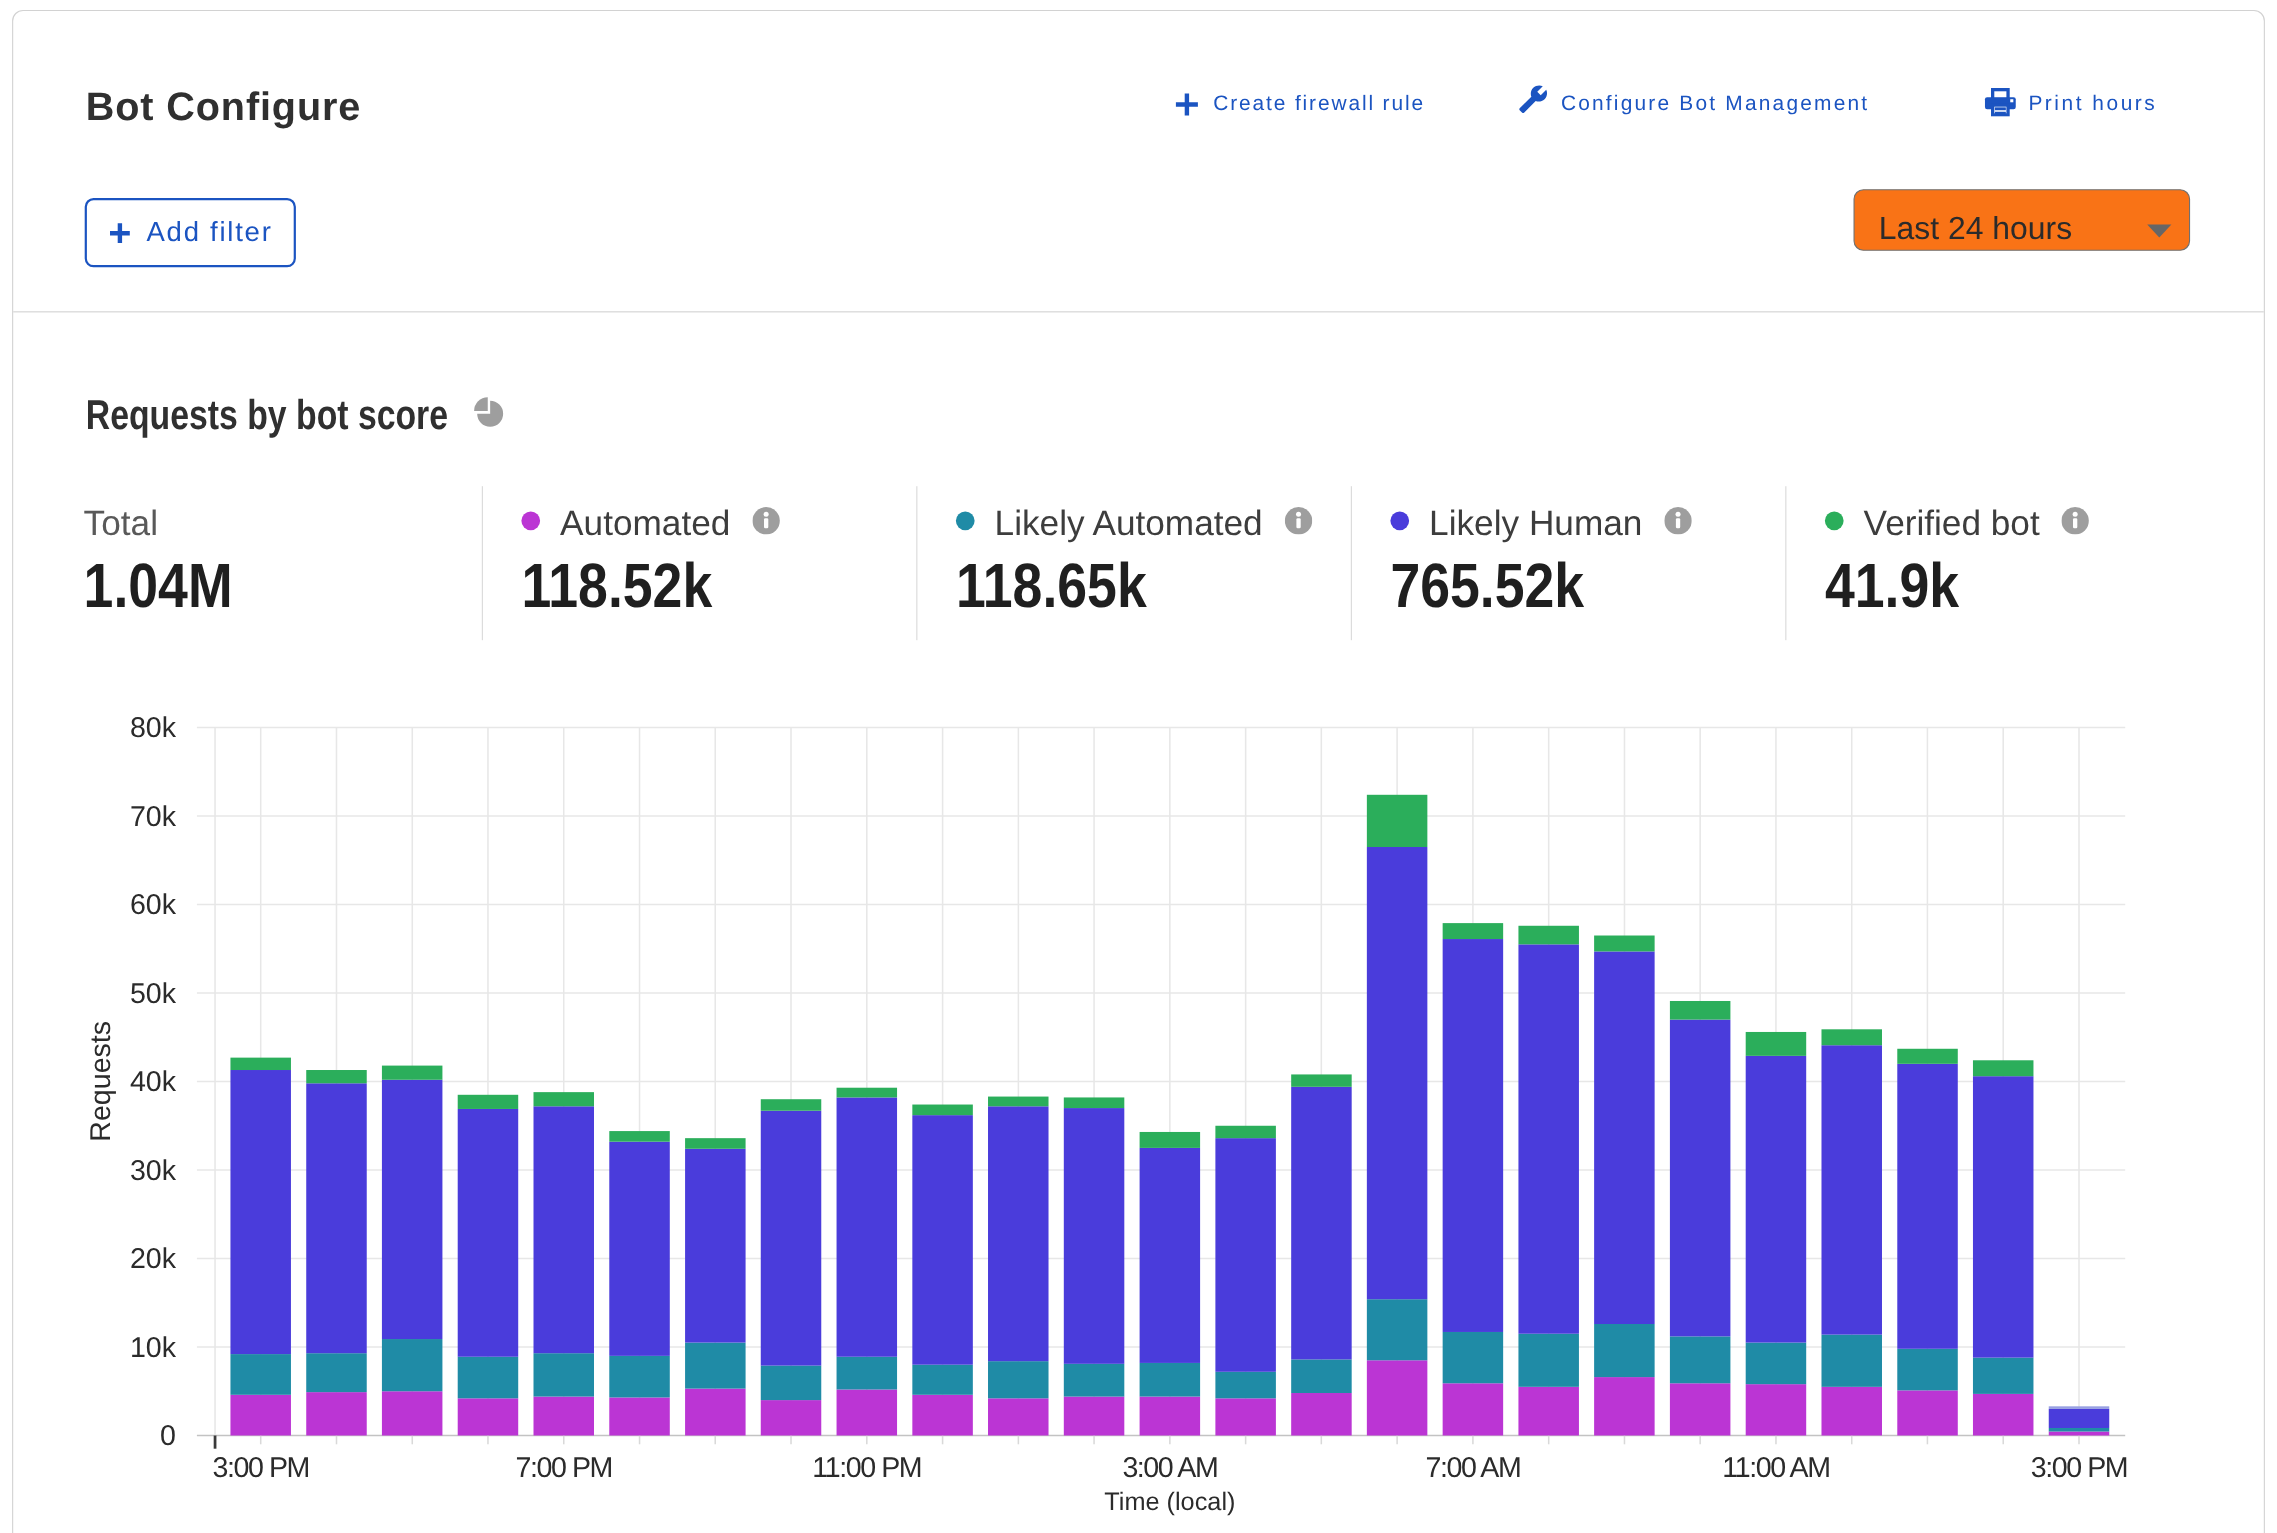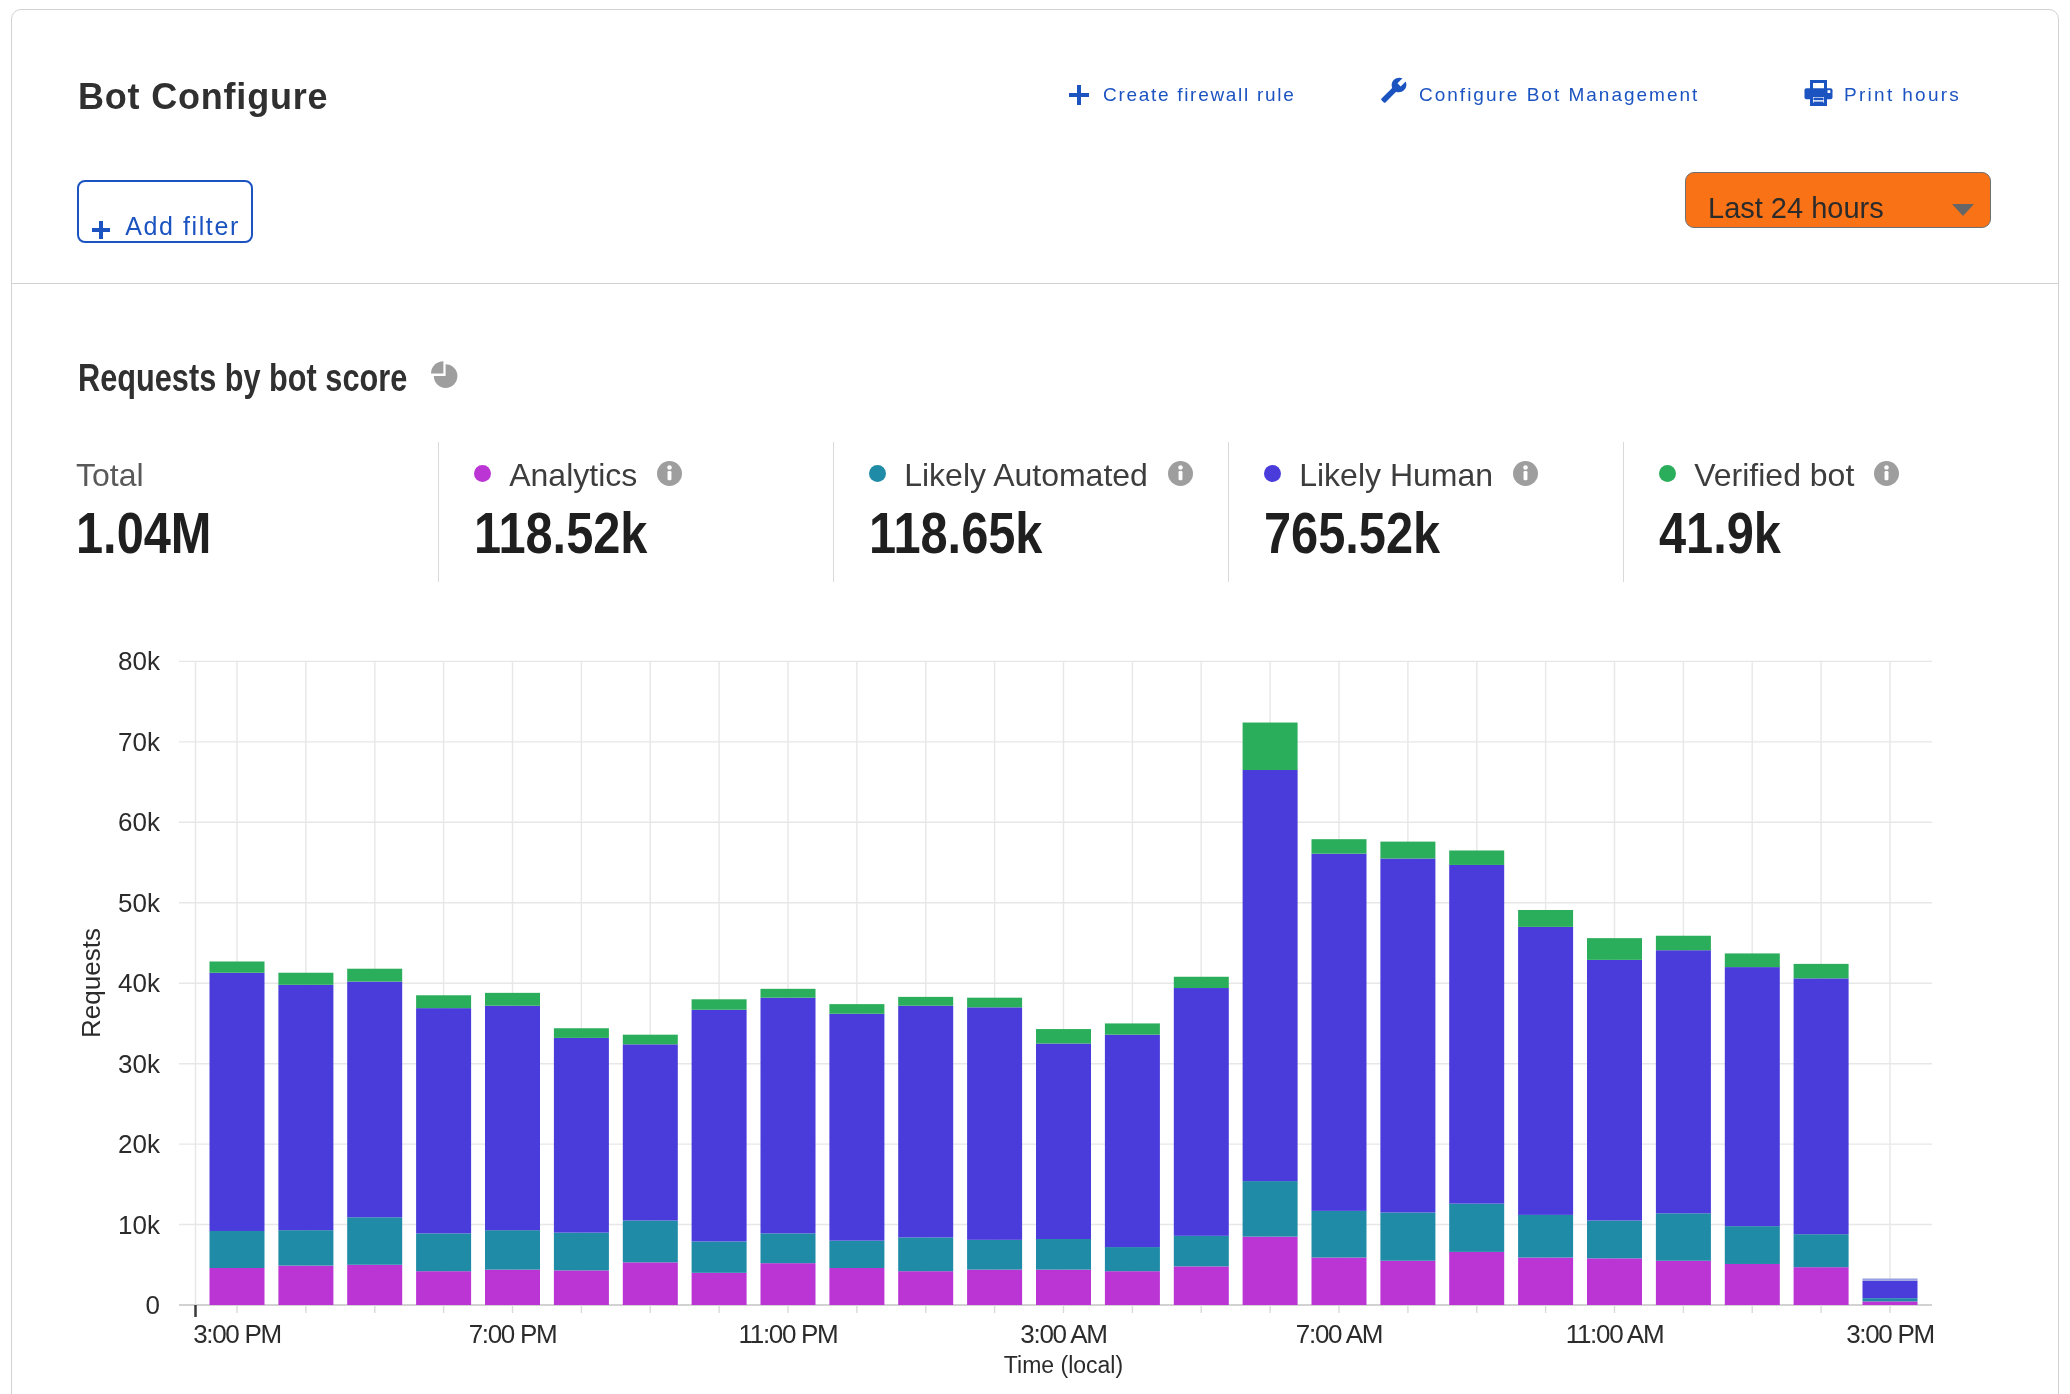--- a/index.html
+++ b/index.html
@@ -1,21 +1,21 @@
 <!DOCTYPE html>
 <html><head>
 <meta charset="utf-8">
 <style>
 * { margin:0; padding:0; box-sizing:border-box; }
 html,body { width:2070px; height:1394px; background:#fff; font-family:"Liberation Sans", sans-serif; overflow:hidden; }
 .abs { position:absolute; }
 #card { position:absolute; left:11px; top:9px; width:2048px; height:1500px; border:1.5px solid #d2d2d2; border-radius:10px; background:#fff; }
 #title { position:absolute; left:78px; top:77px; height:40px; line-height:40px; font-size:36px; font-weight:700; color:#303030; letter-spacing:0.8px; }
 .toplink { position:absolute; top:77px; height:36px; display:flex; align-items:center; gap:11px; color:#1b54c1; font-size:19px; white-space:nowrap; }
-#btn-filter { position:absolute; left:77px; top:180px; width:176px; height:63px; border:2px solid #1b54c1; border-radius:8px; display:flex; align-items:flex-end; justify-content:center; gap:13px; color:#1b54c1; font-size:25px; }
+#btn-filter { position:absolute; left:77px; top:180px; width:192px; height:63px; border:2px solid #1b54c1; border-radius:8px; display:flex; align-items:center; justify-content:center; gap:13px; color:#1b54c1; font-size:25px; }
 #btn-filter .txt { letter-spacing:1.6px; }
 #dropdown { position:absolute; left:1685px; top:172px; width:306px; height:56px; border:1.5px solid #707070; border-radius:9px; background:#f97316; }
 #dropdown .lab { position:absolute; left:22px; top:0; height:71px; line-height:71px; font-size:29px; color:#2b2b2b; }
 #dropdown .caret { position:absolute; right:16px; top:31px; width:0; height:0; border-left:11px solid transparent; border-right:11px solid transparent; border-top:12px solid #666; }
 #hr1 { position:absolute; left:12px; top:283px; width:2046px; height:0; border-top:1.5px solid #d2d2d2; }
 #sec-title { position:absolute; left:78px; top:358px; height:40px; line-height:40px; font-size:38px; font-weight:700; color:#303030; transform:scaleX(0.808); transform-origin:0 50%; white-space:nowrap; }
 .statlabel { position:absolute; top:461px; height:28px; line-height:28px; font-size:32px; color:#595959; display:flex; align-items:center; gap:18px; white-space:nowrap; }
 .statlabel .dot { width:17px; height:17px; border-radius:50%; flex:none; margin-top:-3px; }
 .statlabel .txt { color:#3d3d3d; }
 .statlabel .info { flex:none; margin-left:2px; margin-top:-3px; }
@@ -71,21 +71,21 @@
   <path d="M15.6 17.1 L3.8 17.1 A11.8 11.8 0 1 0 15.6 5.3 Z" fill="#9e9e9e"></path>
   <path d="M13.4 14.6 L1.0 14.6 A12.4 12.4 0 0 1 13.4 2.2 Z" fill="#9e9e9e"></path>
 </svg>
 
 <div class="statlabel" style="left:76px;">
     <span>Total</span>
   </div>
 <div class="statval" style="left:76px;">1.04M</div>
 <div class="statlabel" style="left:474.2px;">
     <span class="dot" style="background:#bb35d4;"></span>
-    <span class="txt">Analytics</span>
+    <span class="txt">Automated</span>
     <svg class="info" width="25" height="25" viewBox="0 0 23 23">
       <circle cx="11.5" cy="11.5" r="11.5" fill="#9e9e9e"></circle>
       <rect x="9.7" y="9.3" width="3.6" height="8.4" rx="1.1" fill="#fff"></rect>
       <circle cx="11.5" cy="5.9" r="2.1" fill="#fff"></circle>
     </svg>
   </div>
 <div class="statval" style="left:474.2px;">118.52k</div>
 <div class="statlabel" style="left:869.2px;">
     <span class="dot" style="background:#1f8ba6;"></span>
     <span class="txt">Likely Automated</span>

